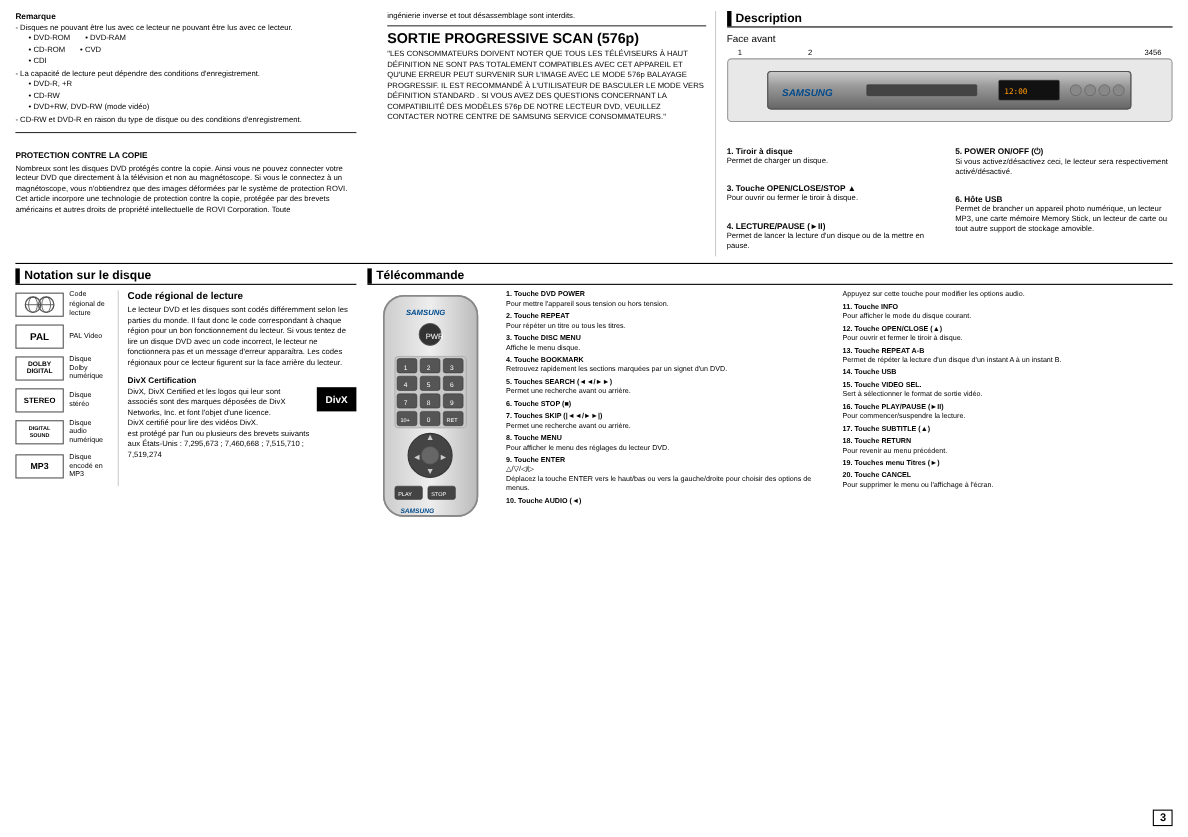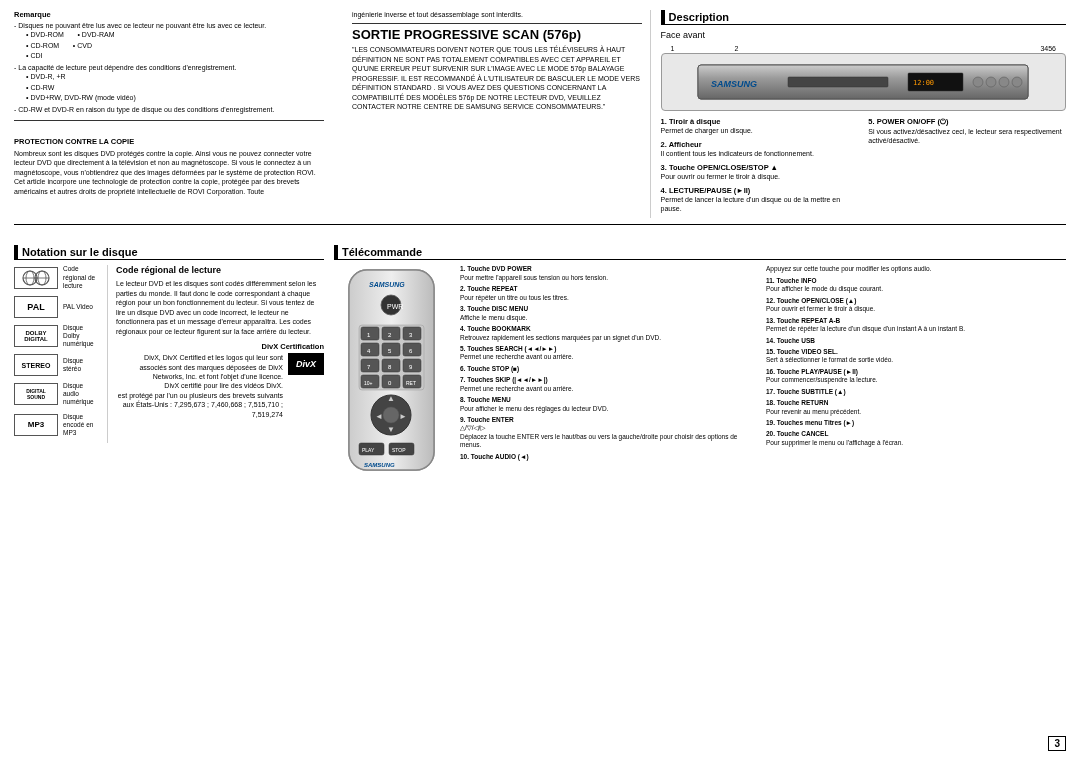--- a/index.html
+++ b/index.html
@@ -122,33 +122,34 @@
     }
     .face-avant-right {
       flex: 1;
     }
     .face-item {
       margin-bottom: 5px;
     }
     .face-item-title {
       font-weight: bold;
       font-size: 7.5px;
+      margin-top: 16px;
     }
     .face-item-text {
       font-size: 7px;
       line-height: 1.3;
     }
     
     .bottom-area {
       display: flex;
       width: 100%;
       gap: 10px;
       margin-top: 6px;
       border-top: 1.5px solid #000;
-      padding-top: 20px;
+      padding-top: 4px;
     }
     .notation-section {
       width: 310px;
       flex-shrink: 0;
     }
     .telecommande-section {
       flex: 1;
     }
     
     .notation-header {
@@ -263,21 +264,20 @@
       flex: 1;
       border-right: 1px solid #ccc;
       padding-right: 8px;
     }
     .desc-col {
       flex: 1.4;
     }
     
     .divx-section {
       margin-top: 5px;
-      text-align: right;
     }
     .divx-title {
       font-size: 7.5px;
       font-weight: bold;
       margin-bottom: 2px;
     }
     .divx-content {
       display: flex;
       gap: 5px;
       align-items: flex-start;
@@ -286,21 +286,20 @@
       width: 36px;
       height: 22px;
       background: #000;
       color: #fff;
       font-size: 9px;
       font-weight: bold;
       display: flex;
       align-items: center;
       justify-content: center;
       flex-shrink: 0;
-      font-style: italic;
     }
     .tel-header {
       display: flex;
       align-items: center;
       border-bottom: 1.5px solid #000;
       margin-bottom: 5px;
     }
     .tel-header-bar {
       width: 4px;
       height: 14px;
@@ -405,36 +404,36 @@
 
           </div>
 
           <div class="face-avant-grid">
             <div class="face-avant-left">
               <div class="face-item">
                 <div class="face-item-title">1. Tiroir à disque</div>
                 <div class="face-item-text">Permet de charger un disque.</div>
               </div>
               <div class="face-item">
-                <div class="face-item-title">2. Afficheur</div>
-                <div class="face-item-text">Il contient tous les indicateurs de fonctionnement.</div>
-              </div>
-              <div class="face-item">
                 <div class="face-item-title">3. Touche OPEN/CLOSE/STOP ▲</div>
                 <div class="face-item-text">Pour ouvrir ou fermer le tiroir à disque.</div>
               </div>
               <div class="face-item">
                 <div class="face-item-title">4. LECTURE/PAUSE (►II)</div>
                 <div class="face-item-text">Permet de lancer la lecture d'un disque ou de la mettre en pause.</div>
               </div>
             </div>
             <div class="face-avant-right">
               <div class="face-item">
                 <div class="face-item-title">5. POWER ON/OFF (⏻)</div>
                 <div class="face-item-text">Si vous activez/désactivez ceci, le lecteur sera respectivement activé/désactivé.</div>
+              </div>
+              <div class="face-item">
+                <div class="face-item-title">6. Hôte USB</div>
+                <div class="face-item-text">Permet de brancher un appareil photo numérique, un lecteur MP3, une carte mémoire Memory Stick, un lecteur de carte ou tout autre support de stockage amovible.</div>
               </div>
             </div>
           </div>
         </div>
       </div>
     </div>
   </div>
 
   <div class="bottom-area">
 

